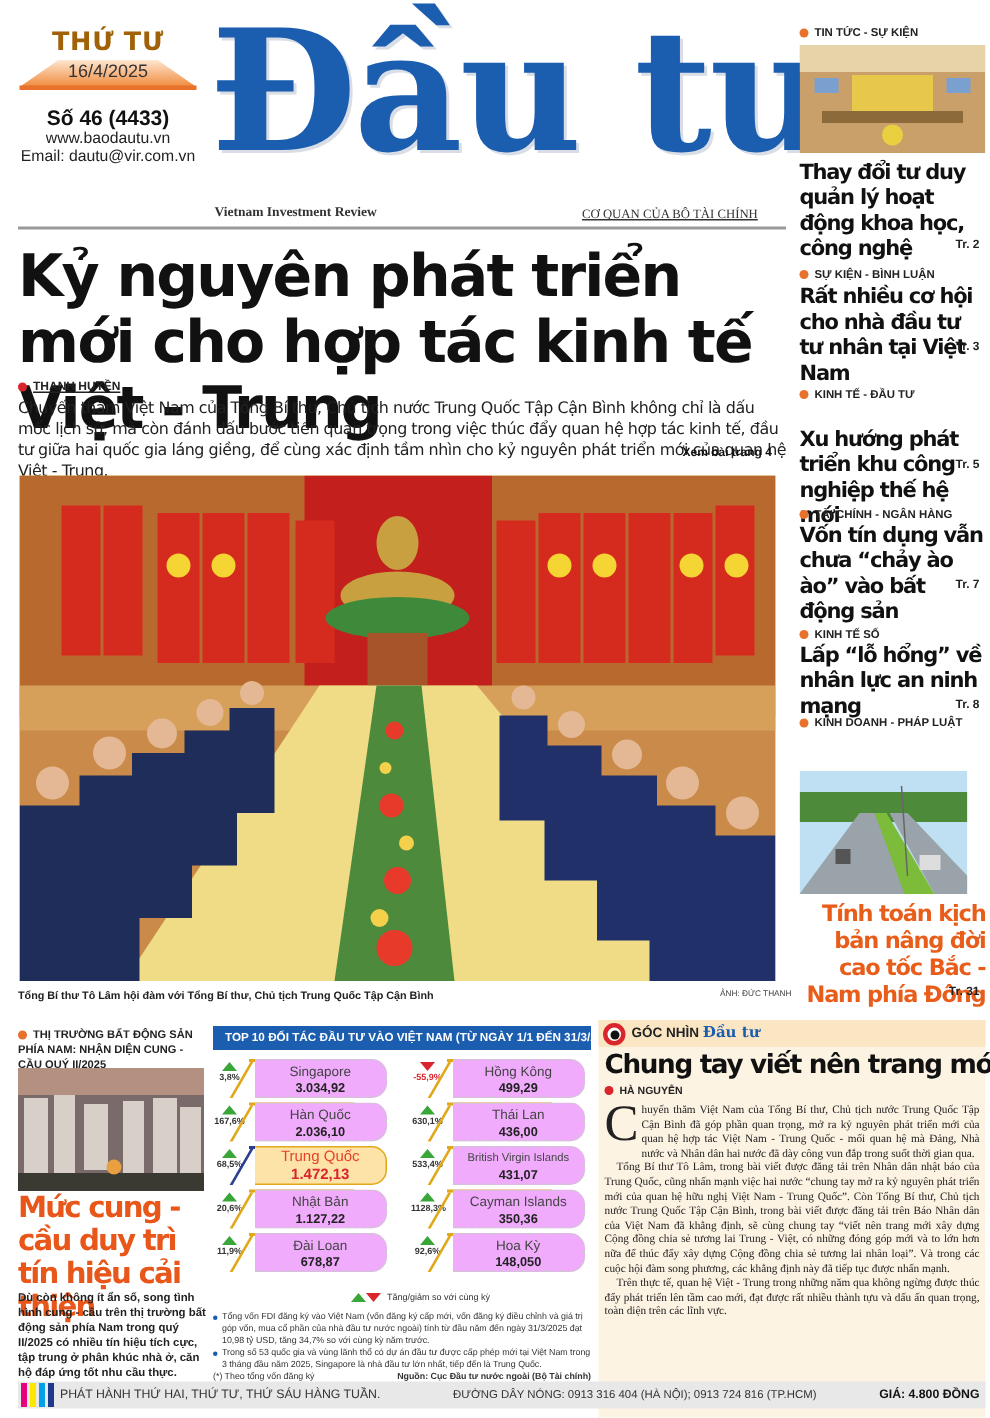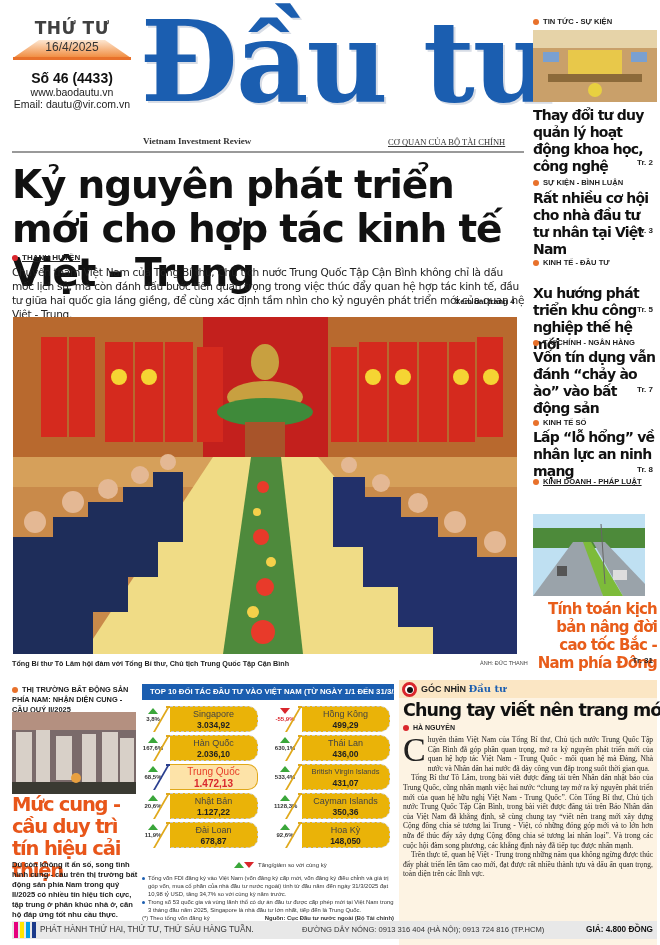--- a/index.html
+++ b/index.html
@@ -1,21 +1,21 @@
 <!DOCTYPE html>
 <html><head>
 <meta charset="utf-8">
 <style>
   * { box-sizing: border-box; margin: 0; padding: 0; }
   body { width: 660px; height: 945px; background: #ffffff; font-family: "Liberation Sans", sans-serif; color: #111; position: relative; overflow: hidden; }
   .abs { position: absolute; }
 
   
   .masthead-left { left: 12px; top: 18px; width: 120px; text-align: center; }
-  .weekday { font-family: "DejaVu Sans", sans-serif; font-weight: 900; font-size: 17px; letter-spacing: 0.5px; color: #404040; }
+  .weekday { font-family: "DejaVu Sans", sans-serif; font-weight: 900; font-size: 17px; letter-spacing: 0.5px; color: #a16207; }
   .date-ribbon { position: relative; margin: 2px auto 0; width: 118px; height: 20px; }
   .date-ribbon .trap { position: absolute; left: 0; right: 0; top: 0; height: 18px; background: linear-gradient(#fde6d0, #f08a3c); clip-path: polygon(22% 0, 78% 0, 100% 100%, 0 100%); }
   .date-ribbon .bar { position: absolute; left: 0; right: 0; bottom: 0; height: 3px; background: #e8712b; }
   .date-ribbon .date { position: relative; font-size: 12px; color: #333; line-height: 15px; }
   .issue { margin-top: 10px; font-weight: bold; font-size: 14px; color: #111; }
   .site, .email { font-size: 10.5px; color: #222; line-height: 12px; }
 
   .logo { left: 140px; top: 2px; font-family: "DejaVu Serif", serif; font-weight: bold; font-size: 112px; line-height: 120px; color: #1b5eb0; letter-spacing: -2px; text-shadow: 2px 2px 0 #d8dde6; }
   .logo-sub { left: 143px; top: 136px; font-family: "Liberation Serif", serif; font-weight: bold; font-size: 9px; color: #333; }
   .logo-agency { left: 388px; top: 137px; font-family: "Liberation Serif", serif; font-size: 8.5px; color: #333; text-decoration: underline; }
@@ -48,21 +48,21 @@
   .bl-title { left: 12px; top: 794px; width: 130px; font-family: "DejaVu Sans", sans-serif; font-weight: bold; font-size: 19.5px; line-height: 22px; letter-spacing: -1.2px; color: #e8561a; }
   .bl-sapo { left: 12px; top: 860px; width: 126px; font-size: 7.6px; font-weight: bold; line-height: 10px; color: #222; }
 
   
   .info { left: 142px; top: 684px; width: 252px; }
   .info-head { width: 252px; height: 16px; background: #1b5eb0; color: #fff; font-size: 7.8px; font-weight: bold; line-height: 16px; padding-left: 8px; white-space: nowrap; }
   .stat { position: absolute; width: 118px; height: 26px; }
   .stat .pct { position: absolute; left: 0; top: 12px; width: 22px; font-size: 6px; font-weight: bold; color: #333; text-align: center; }
   .stat .arrow { position: absolute; left: 6px; top: 4px; width: 0; height: 0; border-left: 5px solid transparent; border-right: 5px solid transparent; border-bottom: 6px solid #3aa63a; }
   .stat .arrow.down { border-bottom: none; border-top: 6px solid #d9262c; }
-  .stat .box { position: absolute; left: 28px; top: 2px; width: 88px; height: 26px; border: 1px dashed #c9c9c9; border-left: none; border-radius: 0 10px 10px 0; text-align: center; background: #eab308; }
+  .stat .box { position: absolute; left: 28px; top: 2px; width: 88px; height: 26px; border: 1px dashed #c9c9c9; border-left: none; border-radius: 0 10px 10px 0; text-align: center; background: #f0abfc; }
   .stat .slash { position: absolute; left: 18px; top: 4px; width: 14px; height: 24px; border-left: 2px solid #e0a81a; transform: skewX(-30deg); }
   .stat .topline { position: absolute; left: 24px; top: 2px; width: 70px; height: 2px; background: #e0a81a; }
   .stat .name { font-size: 9px; color: #444; line-height: 12px; padding-top: 1px; }
   .stat .val { font-size: 8.5px; font-weight: bold; color: #222; line-height: 11px; }
   .stat.hl .box { background: #fde3a8; border: 1px solid #e0a81a; border-left: none; }
   .stat.hl .topline { background: #2a3f8f; }
   .stat.hl .slash { border-left-color: #2a3f8f; }
   .stat.hl .name { color: #e8412a; font-size: 10px; }
   .stat.hl .val { color: #d9262c; font-size: 10px; }
 
@@ -226,28 +226,28 @@
 
   <div class="section" style="top:178px;"><span class="dot"></span><span>SỰ KIỆN - BÌNH LUẬN</span></div>
   <div class="title" style="top:190px;">Rất nhiều cơ hội cho nhà đầu tư tư nhân tại Việt Nam</div>
   <div class="page" style="top:226px;">Tr. 3</div>
 
   <div class="section" style="top:258px;"><span class="dot"></span><span>KINH TẾ - ĐẦU TƯ</span></div>
   <div class="title" style="top:285px;">Xu hướng phát triển khu công nghiệp thế hệ mới</div>
   <div class="page" style="top:305px;">Tr. 5</div>
 
   <div class="section" style="top:338px;"><span class="dot"></span><span>TÀI CHÍNH - NGÂN HÀNG</span></div>
-  <div class="title" style="top:349px;">Vốn tín dụng vẫn đánh “chảy ào ào” vào bất động sản</div>
+  <div class="title" style="top:349px;">Vốn tín dụng vẫn chưa “chảy ào ào” vào bất động sản</div>
   <div class="page" style="top:385px;">Tr. 7</div>
 
   <div class="section" style="top:418px;"><span class="dot"></span><span>KINH TẾ SỐ</span></div>
   <div class="title" style="top:429px;">Lấp “lỗ hổng” về nhân lực an ninh mạng</div>
   <div class="page" style="top:465px;">Tr. 8</div>
 
-  <div class="section" style="top:477px;text-decoration:underline;"><span class="dot"></span><span>KINH DOANH - PHÁP LUẬT</span></div>
+  <div class="section" style="top:477px;"><span class="dot"></span><span>KINH DOANH - PHÁP LUẬT</span></div>
   <div class="thumb" style="top:514px; width:112px; height:82px;">
     <svg width="112" height="82">
         <rect width="112" height="82" fill="#bfe0f2"></rect>
         <rect y="14" width="112" height="20" fill="#4d8a3a"></rect>
         <polygon points="0,82 40,28 58,28 70,82" fill="#9aa3aa"></polygon>
         <polygon points="60,28 72,28 112,70 112,82 90,82" fill="#9aa3aa"></polygon>
         <polygon points="50,28 58,28 90,82 70,82" fill="#7dbb3a"></polygon>
         <rect x="24" y="52" width="10" height="10" fill="#555"></rect>
         <rect x="80" y="56" width="14" height="10" fill="#ddd"></rect>
         <line x1="68" y1="10" x2="72" y2="70" stroke="#666"></line>

